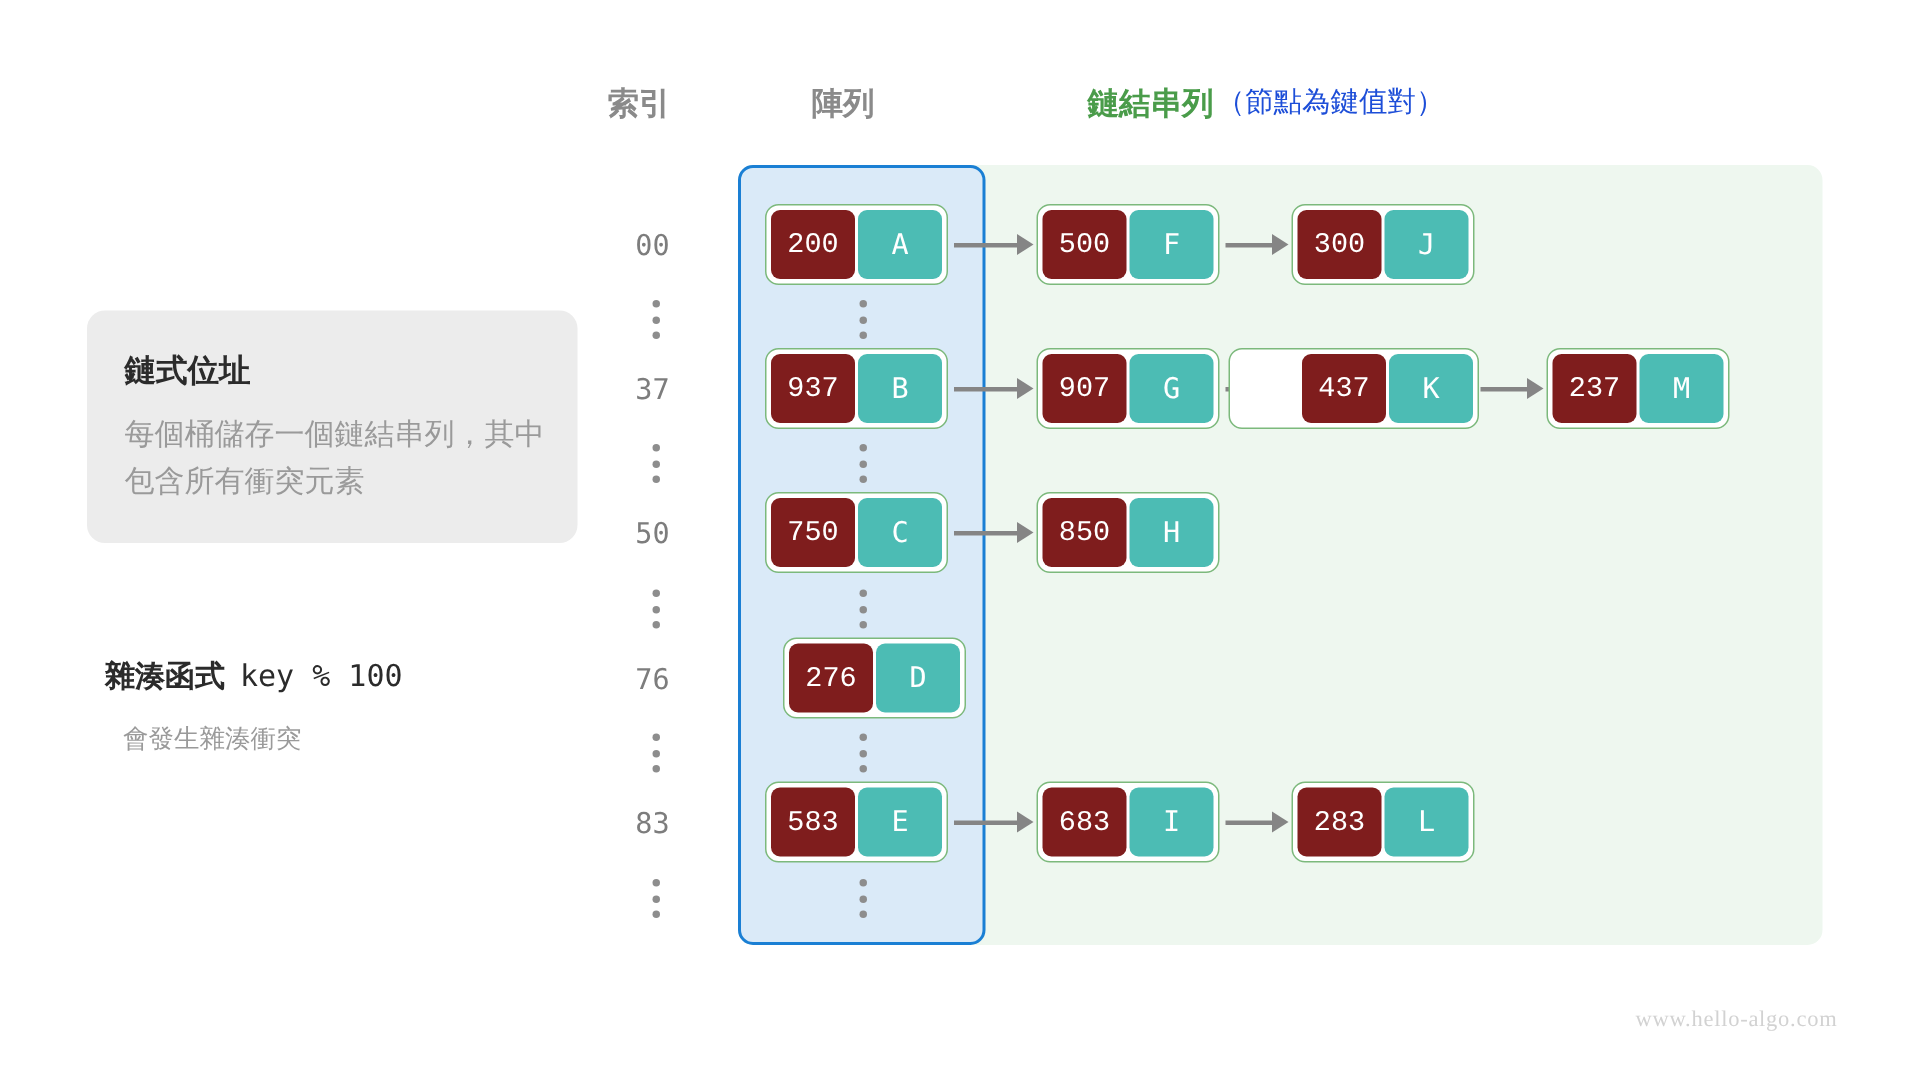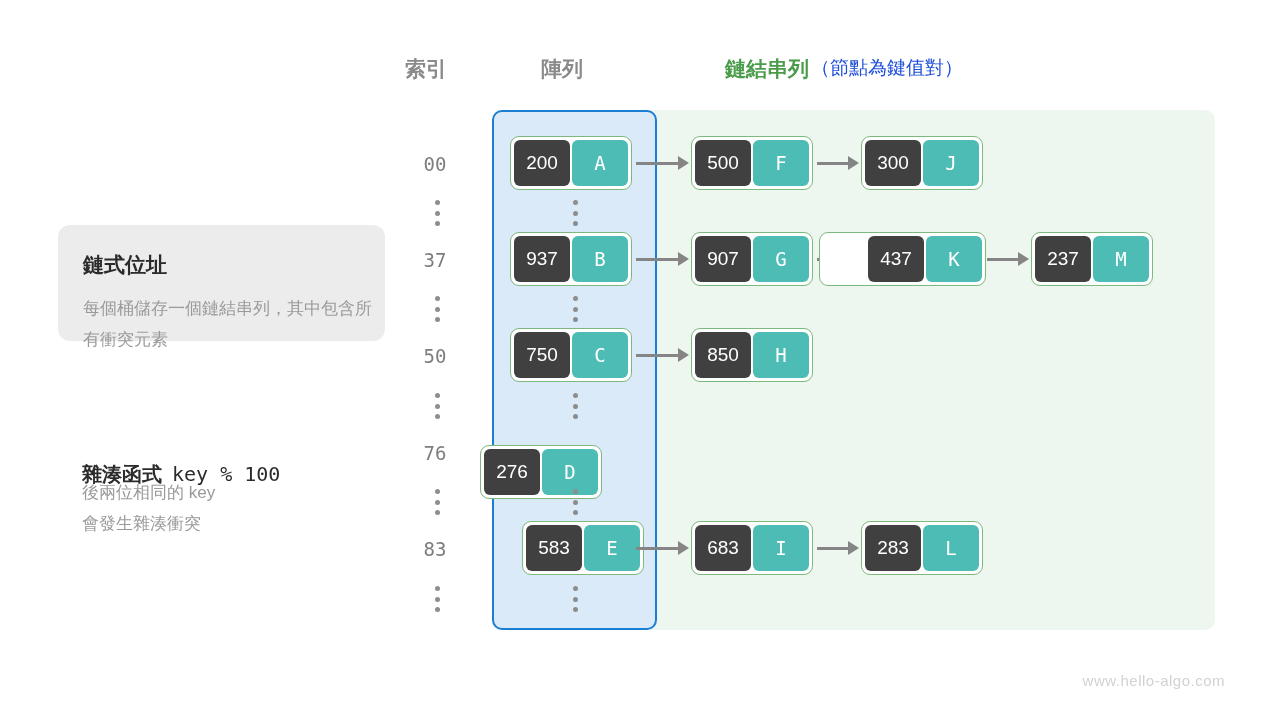--- a/index.html
+++ b/index.html
@@ -15,36 +15,36 @@
   
   .hdr{position:absolute;font-size:21px;font-weight:bold;color:#8a8a8a;white-space:nowrap;}
   #hdr-index{left:405px;top:55px;}
   #hdr-array{left:541px;top:55px;}
   #hdr-list{left:725px;top:55px;display:flex;align-items:flex-start;}
   #hdr-list .main{color:#4a9c4a;font-weight:bold;font-size:21px;}
   #hdr-list .sub{color:#1d4ed8;font-weight:normal;font-size:19px;margin-left:2px;}
 
   
   .info-card{
-    position:absolute;left:58px;top:225px;width:327px;height:116px;
+    position:absolute;left:58px;top:207px;width:327px;height:155px;
     background:#ececec;border-radius:12px;text-decoration:underline;
   }
   .info-card .title{
     position:absolute;left:25px;top:26px;
     font-size:21px;font-weight:bold;color:#2b2b2b;
   }
   .info-card .desc{
     position:absolute;left:25px;top:68px;width:290px;
-    font-size:17px;color:#9a9a9a;line-height:31px;
+    font-size:20px;color:#9a9a9a;line-height:31px;
   }
 
   
   .hash-fn{
-    position:absolute;left:82px;top:437px;
-    font-size:20px;font-weight:bold;color:#2b2b2b;white-space:nowrap;margin-top:24px;
+    position:absolute;left:70px;top:437px;
+    font-size:20px;font-weight:bold;color:#2b2b2b;white-space:nowrap;
   }
   .hash-fn .code{
     font-family:"DejaVu Sans Mono", monospace;
     font-weight:normal;font-size:20px;color:#2b2b2b;margin-left:10px;
   }
   .hash-note{
     position:absolute;left:82px;top:477px;width:300px;
     font-size:17px;color:#9a9a9a;line-height:31px;
   }
 
@@ -64,23 +64,23 @@
     font-size:19px;color:#7d7d7d;
   }
 
   
   .node{
     position:absolute;display:flex;align-items:stretch;
     background:#ffffff;border:1.5px solid #7cb97c;border-radius:9px;
     padding:3px;box-sizing:border-box;height:54px;
   }
   .node .key{
-    width:56px;background:#404040;border-radius:6px;
+    width:56px;background:#7f1d1d;border-radius:6px;
     display:flex;align-items:center;justify-content:center;
-    color:#ffffff;font-family:Liberation Sans, sans-serif;font-size:19px;
+    color:#ffffff;font-family:Liberation Mono, monospace;font-size:19px;
   }
   .node .val{
     width:56px;background:#4cbcb4;border-radius:6px;margin-left:2px;
     display:flex;align-items:center;justify-content:center;
     color:#ffffff;font-family:"DejaVu Sans Mono", monospace;font-size:19px;
   }
 
   
   .arrow{position:absolute;height:10px;display:flex;align-items:center;}
   .arrow .shaft{height:3px;background:#858585;flex:1;}
@@ -91,21 +91,21 @@
   }
 
   
   .vdots{position:absolute;width:20px;display:flex;flex-direction:column;
          align-items:center;justify-content:space-between;height:26px;}
   .vdots i{display:block;width:5px;height:5px;border-radius:50%;background:#8d8d8d;}
 
   
   .watermark{
     position:absolute;right:55px;top:672px;
-    font-family:Liberation Sans, sans-serif;
+    font-family:Liberation Serif, serif;
     font-size:15px;color:#d2d2d2;letter-spacing:0.5px;
   }
 </style>
 </head>
 <body>
 
 <div class="canvas">
 
   <div class="hdr" id="hdr-index">索引</div>
   <div class="hdr" id="hdr-array">陣列</div>
@@ -116,21 +116,20 @@
 
   <div class="info-card">
     <div class="title">鏈式位址</div>
     <div class="desc">每個桶儲存一個鏈結串列，其中包含所有衝突元素</div>
   </div>
 
   <div class="hash-fn">
     <span>雜湊函式</span><span class="code">key % 100</span>
   </div>
   <div class="hash-note">
-    <div>後兩位相同的 key</div>
     <div>會發生雜湊衝突</div>
   </div>
 
   <div class="list-panel"></div>
   <div class="array-col"></div>
 
   <div id="rows-layer">
       <div class="idx" style="left: 405px; top: 153px;">00</div>
       <div class="node" style="left: 510px; top: 136px;">
         <div class="key">200</div>
@@ -218,36 +217,36 @@
         <i></i>
         <i></i>
         <i></i>
       </div>
       <div class="vdots" style="left: 565px; top: 393px;">
         <i></i>
         <i></i>
         <i></i>
       </div>
       <div class="idx" style="left: 405px; top: 442px;">76</div>
-      <div class="node" style="left: 480px; top: 425px; margin-top: 20px;">
+      <div class="node" style="left: 522px; top: 425px;">
         <div class="key">276</div>
         <div class="val">D</div>
       </div>
       <div class="vdots" style="left: 427px; top: 489px;">
         <i></i>
         <i></i>
         <i></i>
       </div>
       <div class="vdots" style="left: 565px; top: 489px;">
         <i></i>
         <i></i>
         <i></i>
       </div>
       <div class="idx" style="left: 405px; top: 538px; text-align: center;">83</div>
-      <div class="node" style="left: 510px; top: 521px; margin-left: 12px;">
+      <div class="node" style="left: 510px; top: 521px;">
         <div class="key">583</div>
         <div class="val">E</div>
       </div>
       <div class="arrow" style="left: 636px; top: 543px; width: 53px;">
         <div class="shaft"></div>
         <div class="head"></div>
       </div>
       <div class="node" style="left: 691px; top: 521px;">
         <div class="key">683</div>
         <div class="val">I</div>

